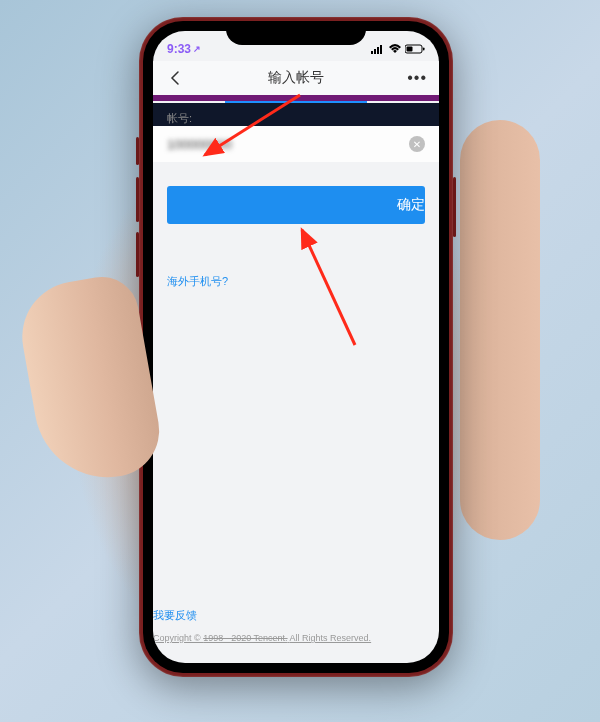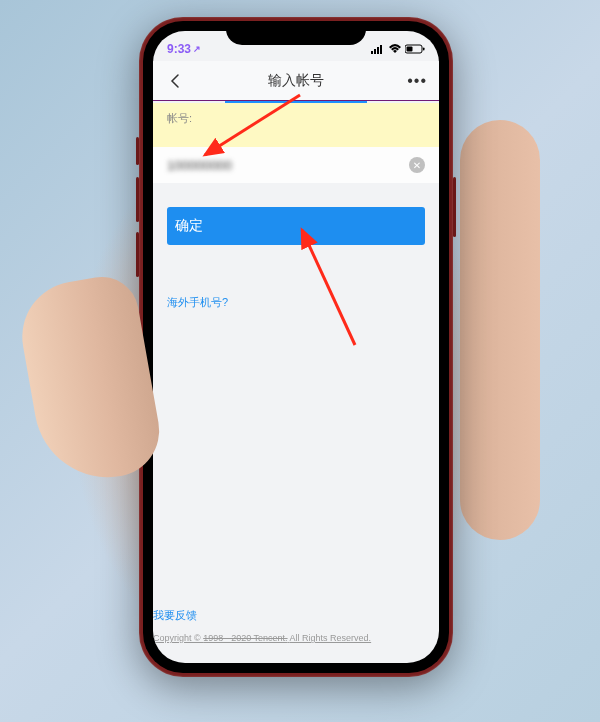--- a/index.html
+++ b/index.html
@@ -95,21 +95,21 @@
     }
     .status-time { display: flex; align-items: center; gap: 2px; }
     .status-icons { display: flex; align-items: center; gap: 3px; }
     
     .nav-bar {
       height: 40px;
       display: flex;
       align-items: center;
       justify-content: space-between;
       padding: 0 12px;
-      border-bottom: 1px solid #701a75;
+      border-bottom: 6px solid #701a75;
       background: #f8f9fa;
     }
     .nav-back {
       width: 20px;
       height: 20px;
       display: flex;
       align-items: center;
       justify-content: center;
       color: #333;
       cursor: pointer;
@@ -128,24 +128,24 @@
       letter-spacing: 1px;
       cursor: pointer;
     }
     .nav-underline {
       height: 2px;
       background: linear-gradient(90deg, transparent 25%, #1e90ff 25%, #1e90ff 75%, transparent 75%);
     }
     
     .content { padding: 0; }
     .field-label {
-      padding: 8px 14px 21px;
+      padding: 8px 14px 0;
       font-size: 11px;
       color: #888;
-      background: #fef9c3;
+      background: #0f172a;
     }
     .input-row {
       display: flex;
       align-items: center;
       background: #fdfdfd;
       padding: 10px 14px;
       gap: 8px;
     }
     .input-field {
       flex: 1;
@@ -165,22 +165,22 @@
       align-items: center;
       justify-content: center;
       color: #fff;
       font-size: 10px;
       cursor: pointer;
     }
     .confirm-btn {
       margin: 24px 14px 4px;
       background: #1e8ef0;
       color: #fff;
-      text-align: left;
-      padding: 10px 8px;
+      text-align: right;
+      padding: 10px 0;
       font-size: 14px;
       border-radius: 3px;
       cursor: pointer;
     }
     .link-row {
       padding: 14px 14px 0;
       font-size: 11px;
       color: #1e8ef0;
       cursor: pointer;
       margin-top: 36px;

